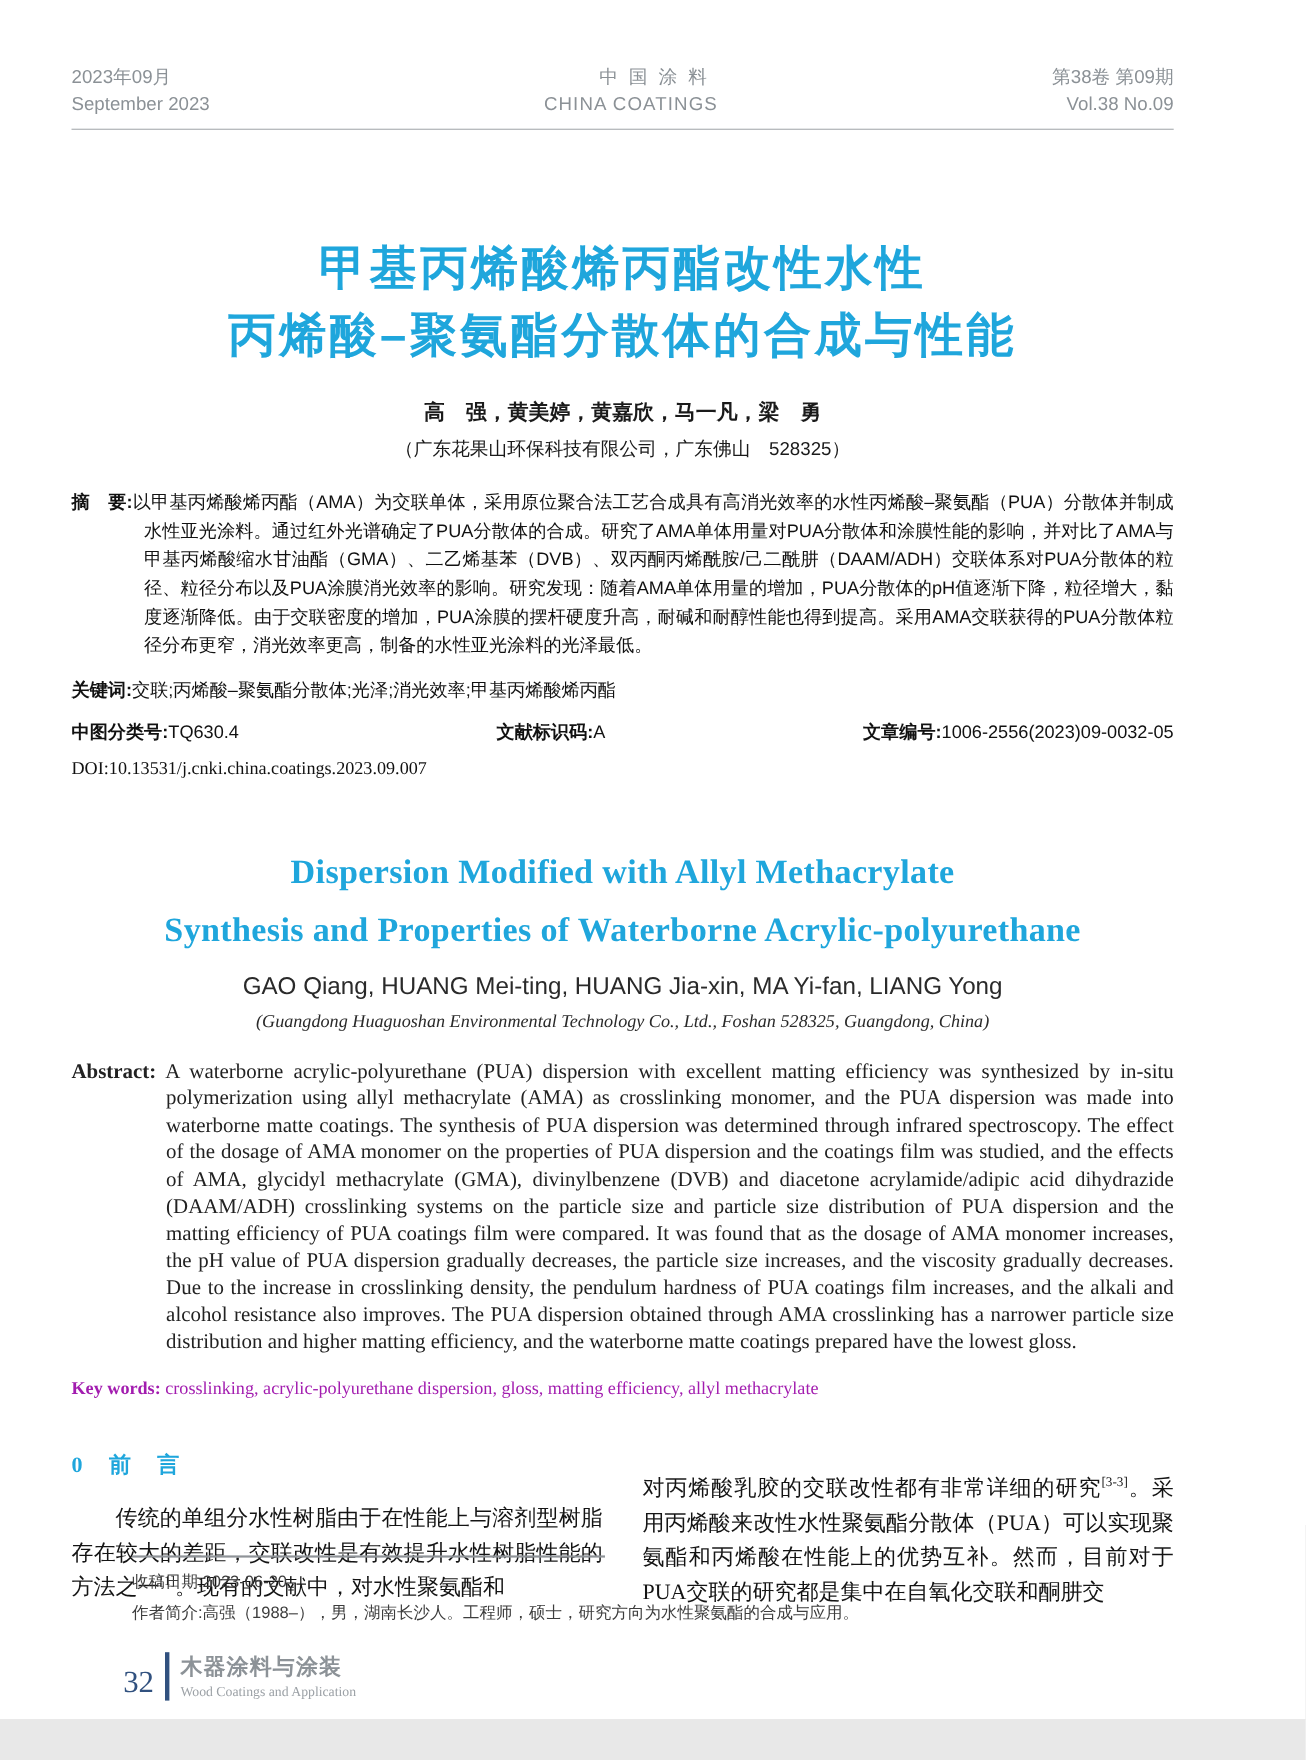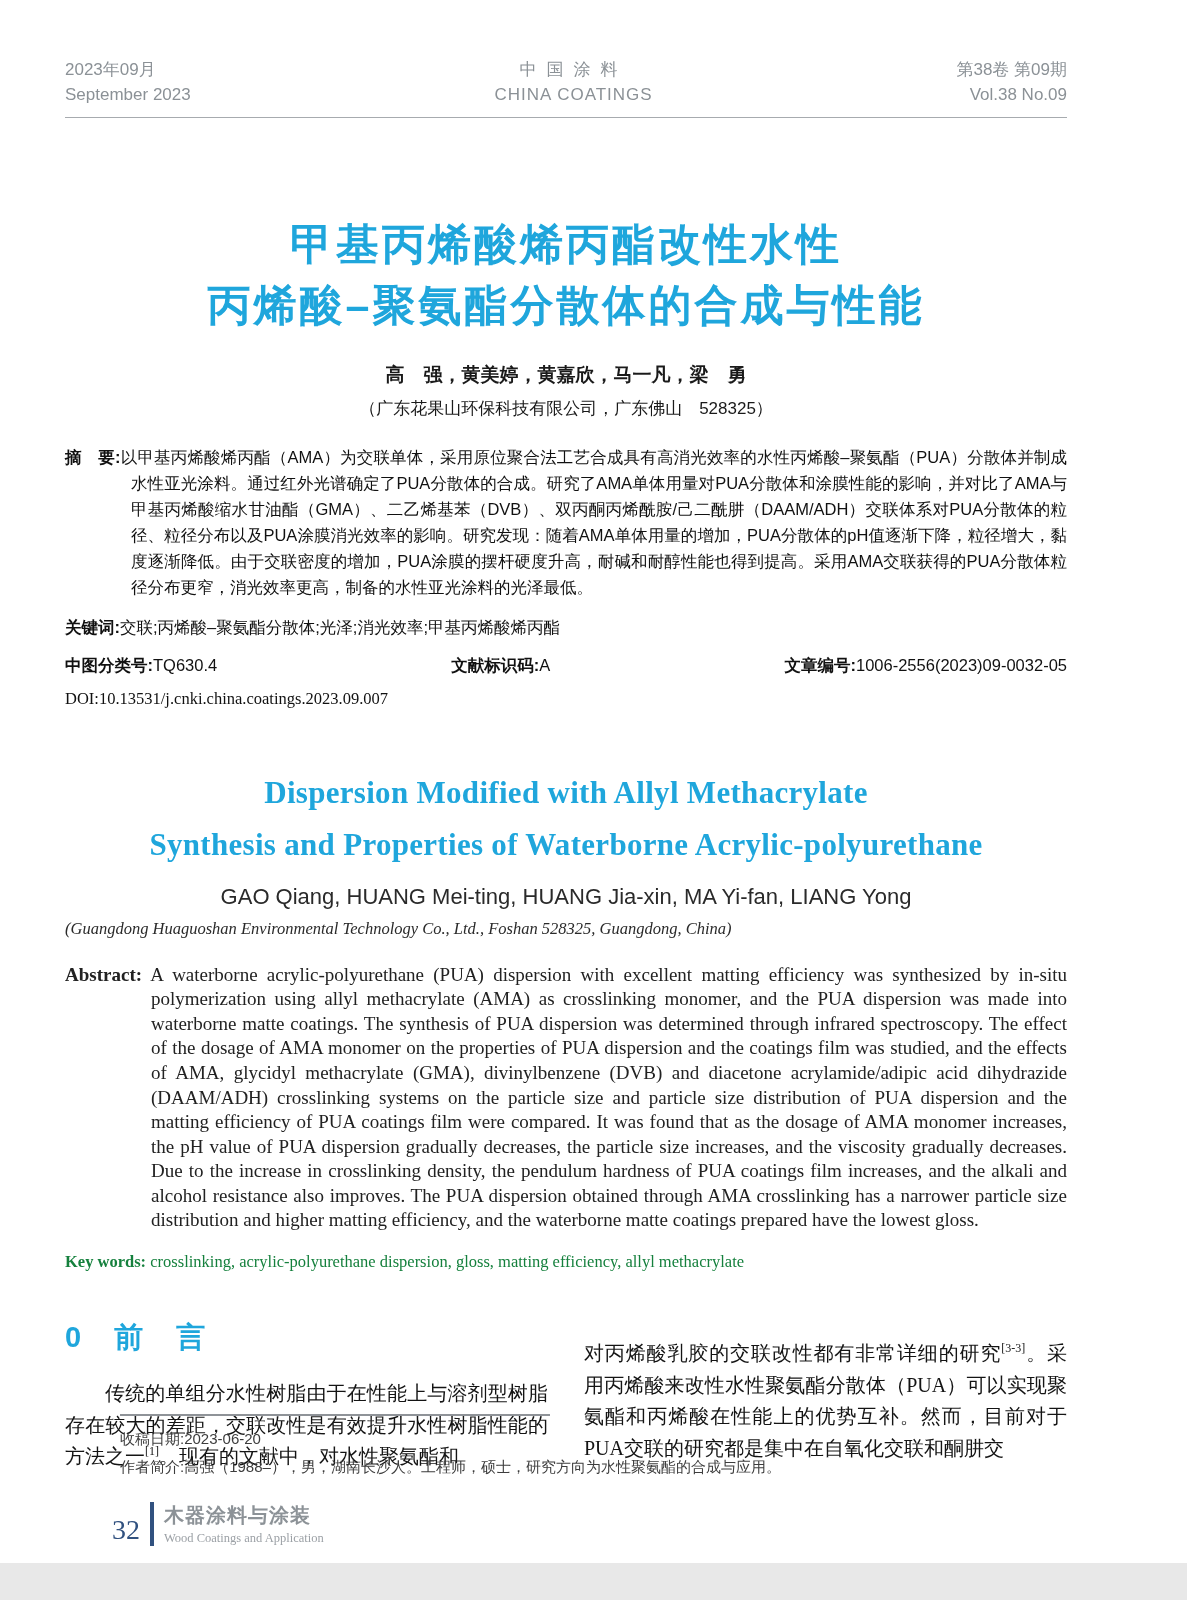--- a/index.html
+++ b/index.html
@@ -9,21 +9,21 @@
     padding:58px 120px 0 65px; overflow:hidden;
     font-family:"Liberation Sans", sans-serif; color:#222;
   }
   
   .jheader { display:flex; justify-content:space-between; align-items:flex-end;
     color:#8b9196; font-size:17px; line-height:1.45;
     border-bottom:1.5px solid #a7abaf; padding-bottom:10px; }
   .jheader .col { display:flex; flex-direction:column; }
   .jheader .c-left { text-align:left; }
   .jheader .c-mid { text-align:center; }
-  .jheader .c-mid .cn { letter-spacing:10px; }
+  .jheader .c-mid .cn { letter-spacing:10px;text-align:right; }
   .jheader .c-mid .en { letter-spacing:1px; }
   .jheader .c-right { text-align:right; }
 
   
   .title-cn { margin-top:96px; text-align:center; color:#1fa6dc;
     font-size:43px; font-weight:900; letter-spacing:3px; line-height:1.42; }
   .authors-cn { margin-top:26px; text-align:center; font-size:19px; font-weight:700; color:#1a1a1a; }
   .affil-cn  { margin-top:9px; text-align:center; font-size:17px; color:#1a1a1a; }
 
   
@@ -35,35 +35,35 @@
   .meta-row { margin-top:15px; display:flex; justify-content:space-between;
     font-size:16.5px; color:#111; }
   .meta-row .lbl { font-weight:700; }
   .doi-line { margin-top:12px; font-family:"Liberation Serif", serif; font-size:16.5px; color:#111; }
 
   
   .title-en { margin-top:58px; text-align:center; color:#1fa6dc;
     font-family:"Liberation Serif", serif; font-weight:700;
     font-size:31px; line-height:1.68; letter-spacing:0.3px; }
   .authors-en { margin-top:12px; text-align:center; font-size:22px; color:#2a2a2a; }
-  .affil-en { margin-top:9px; text-align:left; font-family:"Liberation Serif", serif;
+  .affil-en { margin-top:9px; text-align:center; font-family:"Liberation Serif", serif;
     font-style:italic; font-size:16.5px; color:#2a2a2a; }
 
   
   .abstract-en { margin-top:24px; font-family:"Liberation Serif", serif;
     font-size:19px; line-height:24.6px; color:#222; text-align:justify;
     padding-left:86px; text-indent:-86px; }
   .abstract-en .lbl { font-weight:700; }
-  .keywords-en { margin-top:6px; font-family:"Liberation Serif", serif; font-size:16.5px; color:#15803d; }
+  .keywords-en { margin-top:6px; font-family:"Liberation Serif", serif; font-size:16.5px; color:#a21caf; }
   .keywords-en .lbl { font-weight:700; }
 
   
   .intro { margin-top:46px; display:flex; gap:36px; }
   .intro .col { flex:1; min-width:0; }
-  .sec-heading { color:#1fa6dc; font-weight:800; font-size:29px; letter-spacing:2px; margin-bottom:20px; }
+  .sec-heading { color:#1fa6dc; font-weight:800; font-size:20px; letter-spacing:2px; margin-bottom:20px;font-family:Liberation Serif, serif; }
   .bodytext { font-family:"Liberation Serif", serif; font-size:20px; line-height:31.5px;
     color:#141414; text-align:justify; }
   .bodytext sup { font-size:12px; line-height:0; }
   .indent2 { text-indent:2em; }
 
   
   .footnote { position:absolute; left:120px; right:120px; top:1414px; }
   .footnote .rule { width:430px; height:1.5px; background:#8f9398; margin-bottom:9px; }
   .footnote .fline { font-size:15px; color:#3d3d3d; line-height:1.9; }
 

